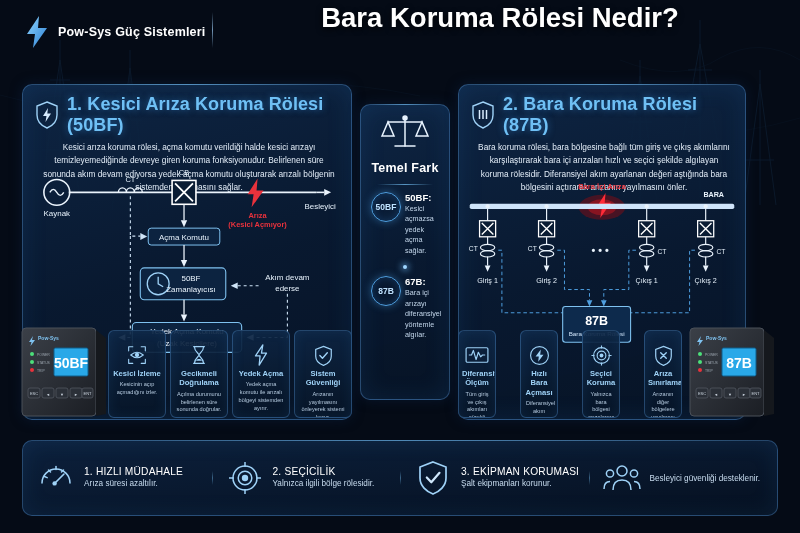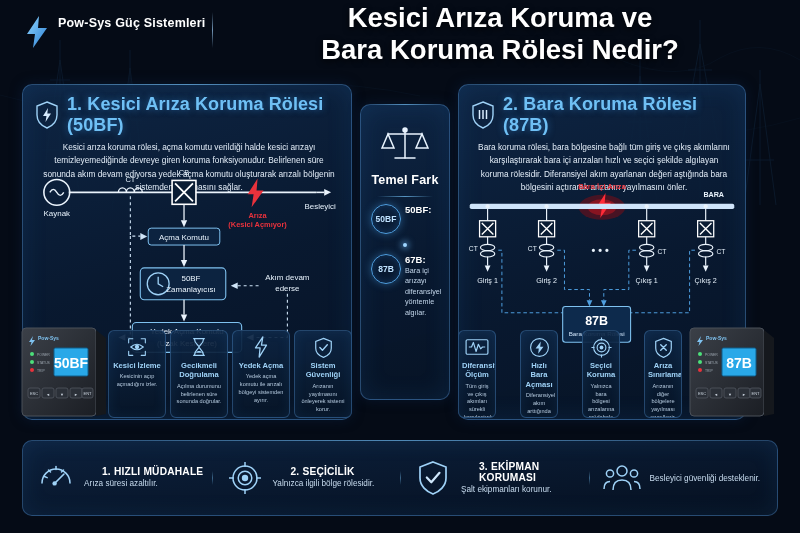--- a/index.html
+++ b/index.html
@@ -17,21 +17,21 @@
       radial-gradient(ellipse 620px 300px at 50% 4%, #102742 0%, rgba(8,18,33,0) 65%),
       linear-gradient(180deg, #071426 0%, #061223 30%, #050e1c 70%, #040b16 100%);
     overflow: hidden;
   }
   
   .bgtowers { position:absolute; inset:0; opacity:.30; pointer-events:none; }
   .bgtowers svg { width:100%; height:100%; }
 
   
   .header { position: absolute; left:0; top:0; width:800px; height:80px; }
-  .brand { position:absolute; left:24px; top:16px; display:flex; gap:8px; }
+  .brand { position:absolute; left:24px; top:16px; display:flex; align-items:center; gap:8px; }
   .brand-bolt { width:26px; height:32px; }
   .brand-name { color:#ffffff; font-size:12.5px; font-weight:bold; letter-spacing:.2px; }
   .brand-div { position:absolute; left:212px; top:12px; width:1px; height:36px;
                 background:linear-gradient(180deg,rgba(120,170,220,0),rgba(150,195,235,.75),rgba(120,170,220,0)); }
   .title { position:absolute; left:222px; top:2px; width:556px; text-align:center;
            color:#fff; font-size:27.5px; font-weight:bold; line-height:1.16;
            text-shadow:0 2px 6px rgba(0,0,0,.8); }
 
   
   .panel {
@@ -49,21 +49,21 @@
   #panel-mid   { left:360px; top:104px; width:90px;  height:296px; }
   #panel-right { left:458px; top:84px;  width:288px; height:336px; }
 
   .sec-head { display:flex; align-items:center; gap:8px; padding:9px 10px 0 12px; }
   .sec-badge { width:24px; height:28px; flex:0 0 auto; }
   .sec-title { color:#6fc0f5; font-size:18px; font-weight:bold; letter-spacing:.1px;
                text-shadow:0 0 7px rgba(60,150,230,.55); }
   .sec-body  { color:#e3edf8; font-size:8.3px; line-height:1.62; padding:5px 14px 0 18px; text-align:center; }
 
   
-  .mid-inner { padding:17px 6px; text-align:center; }
+  .mid-inner { padding:5px 6px; text-align:center; }
   .scale-icon { width:50px; height:42px; margin:2px auto 0; display:block; }
   .mid-title { color:#fff; font-size:12.5px; font-weight:bold; margin-top:7px; letter-spacing:.2px; }
   .mid-rule { width:56px; height:1px; margin:9px auto 0;
               background:linear-gradient(90deg,rgba(90,170,240,0),rgba(120,200,255,.7),rgba(90,170,240,0)); }
   .mid-dot { width:4px;height:4px;border-radius:50%;background:#9fd6ff;margin:9px auto 0;
              box-shadow:0 0 6px 2px rgba(110,190,255,.55); }
   .mid-item { display:flex; align-items:flex-start; gap:4px; margin-top:7px; padding:0 4px; text-align:left; }
   .chip { flex:0 0 auto; width:30px; height:30px; border-radius:50%;
           border:1.6px solid #4f9fe0; color:#bfe2ff; font-size:8.5px; font-weight:bold;
           display:flex; align-items:center; justify-content:center;
@@ -74,21 +74,21 @@
   
   .diagram { position:absolute; left:0; top:0; width:100%; height:100%; pointer-events:none; }
 
   
   .cards { position:absolute; display:flex; gap:4px; }
   #cards-left  { left:108px; top:330px; width:244px; height:88px; }
   #cards-right { left:458px; top:330px; width:224px; height:88px;gap:24px; }
   .card {
     flex:1 1 0; border:1px solid rgba(80,145,210,.40); border-radius:6px;
     background:linear-gradient(170deg, rgba(14,38,68,.92), rgba(7,20,38,.95));
-    padding:5px 3px 4px; text-align:center; overflow:hidden;
+    padding:13px 3px 4px; text-align:center; overflow:hidden;
     box-shadow: inset 0 0 12px rgba(40,110,180,.14);
   }
   .card-icon { height:22px; display:flex; align-items:center; justify-content:center; }
   .card-title { color:#9fd2f7; font-size:7.6px; font-weight:bold; line-height:1.25; margin-top:3px; }
   .card-desc { color:#b4c9de; font-size:5.6px; line-height:1.38; margin-top:3px; padding:0 2px; }
 
   
   .device { position:absolute; width:96px; height:102px; }
   #device-left  { left:16px;  top:322px; }
   #device-right { left:684px; top:322px; }
@@ -104,21 +104,21 @@
   #benefits::before{
     content:""; position:absolute; left:10px; right:10px; top:-1px; height:1px;
     background:linear-gradient(90deg,rgba(90,170,240,0),rgba(120,200,255,.5),rgba(90,170,240,0));
   }
   .benefit { flex:1 1 0; display:flex; align-items:center; gap:9px; padding:0 6px 0 14px; position:relative; }
   .benefit + .benefit::before{
     content:""; position:absolute; left:0; top:12px; bottom:12px; width:1px;
     background:linear-gradient(180deg,rgba(100,170,230,0),rgba(120,195,245,.45),rgba(100,170,230,0));
   }
   .benefit-icon { flex:0 0 auto; width:38px; height:38px; display:flex; align-items:center; justify-content:center; }
-  .benefit-title { color:#fff; font-size:10.2px; font-weight:bold; letter-spacing:.2px;margin-left:18px; }
+  .benefit-title { color:#fff; font-size:10.2px; font-weight:normal; letter-spacing:.2px; }
   .benefit-desc  { color:#c8dcef; font-size:8.2px; line-height:1.32; margin-top:2px; }
 
   .ico { display:block; }
 </style>
 </head>
 <body>
 
 <div id="root">
 
   <div class="bgtowers">
@@ -144,21 +144,20 @@
           <stop offset="0" stop-color="#8fd6ff"></stop>
               <stop offset="1" stop-color="#2b7fd4"></stop>
             </linearGradient>
           </defs>
         <path d="M14 0 L2 18 H10 L8 32 L22 12 H13 Z" fill="url(#bg1)"></path>
       </svg>
       <span class="brand-name">Pow-Sys Güç Sistemleri</span>
     </div>
     <div class="brand-div"></div>
     <div class="title">
-      <div>Kesici Arıza Koruma ve</div>
       <div>Bara Koruma Rölesi Nedir?</div>
     </div>
   </div>
 
   <div class="panel" id="panel-left">
     <div class="sec-head">
       <svg class="sec-badge ico" viewBox="0 0 24 28">
         <path d="M12 1 L22 5 V14 C22 21 17 25 12 27 C7 25 2 21 2 14 V5 Z" fill="none" stroke="#9fd2f7" stroke-width="1.4"></path>
         <path d="M13 7 L8 15 H11.5 L10.5 21 L16 12.5 H12.3 Z" fill="#d8ecff"></path>
       </svg>
@@ -241,20 +240,21 @@
           <path d="M42 10 L36 24 H48 Z"></path>
         </g>
       </svg>
       <div class="mid-title">Temel Fark</div>
       <div class="mid-rule"></div>
 
       <div class="mid-item">
         <div class="chip">50BF</div>
         <div class="mid-txt">
           <b>50BF:</b>
+          <span>Kesici açmazsa yedek açma sağlar.</span>
         </div>
       </div>
 
       <div class="mid-dot"></div>
 
       <div class="mid-item">
         <div class="chip">87B</div>
         <div class="mid-txt">
           <b>67B:</b>
           <span>Bara içi arızayı diferansiyel yöntemle algılar.</span>

